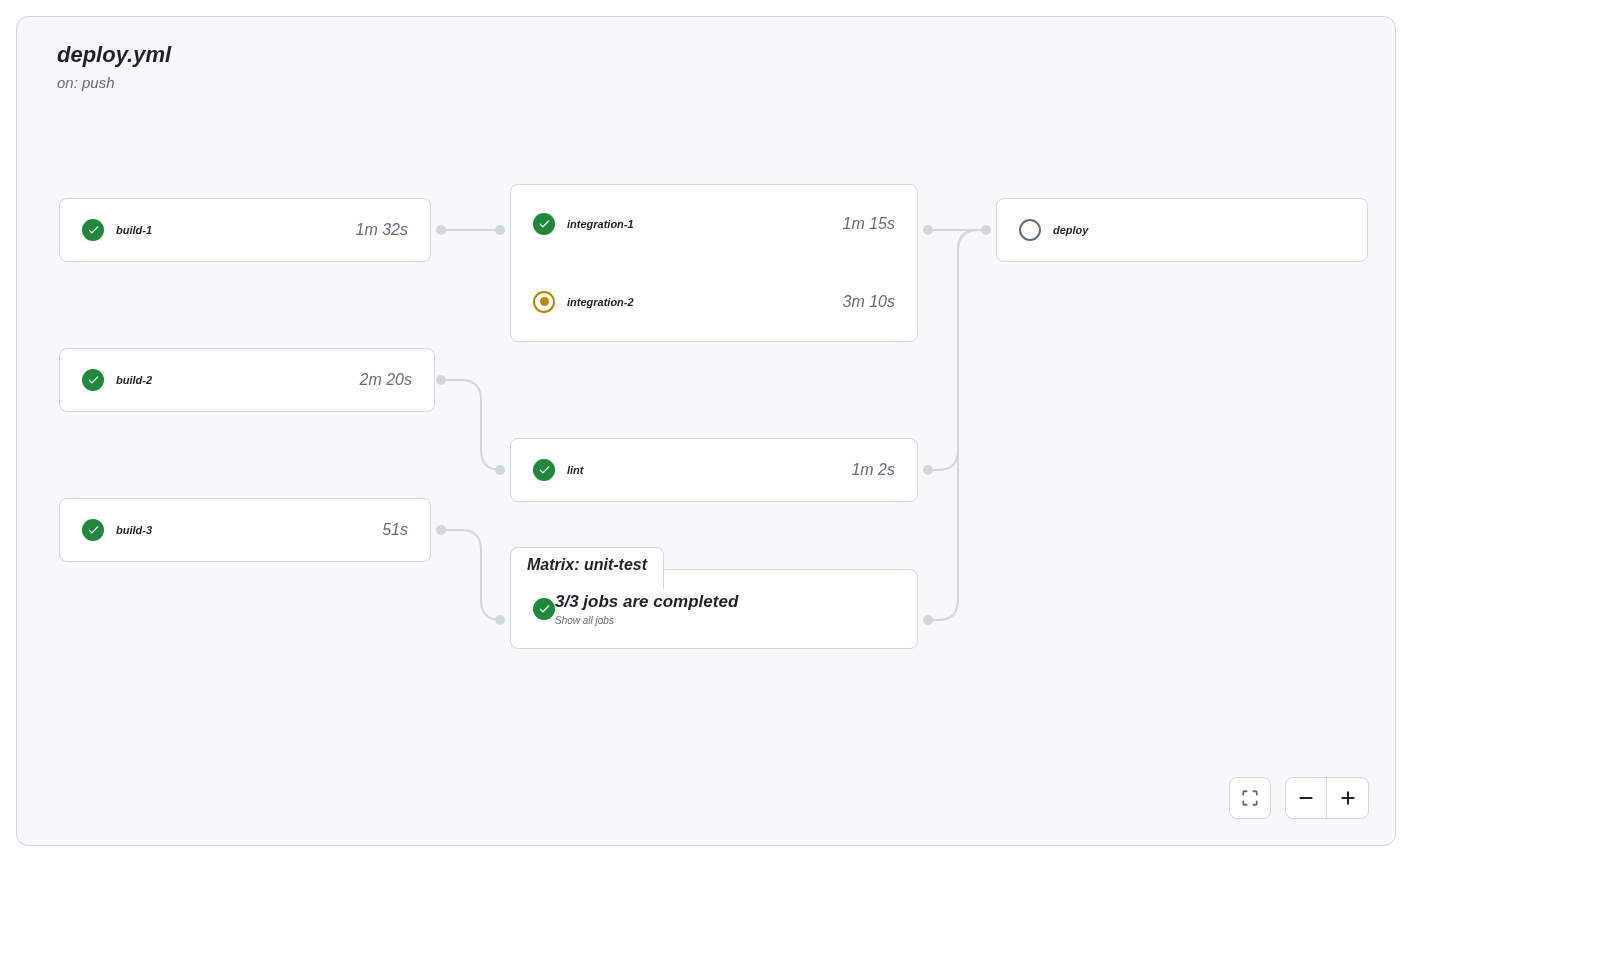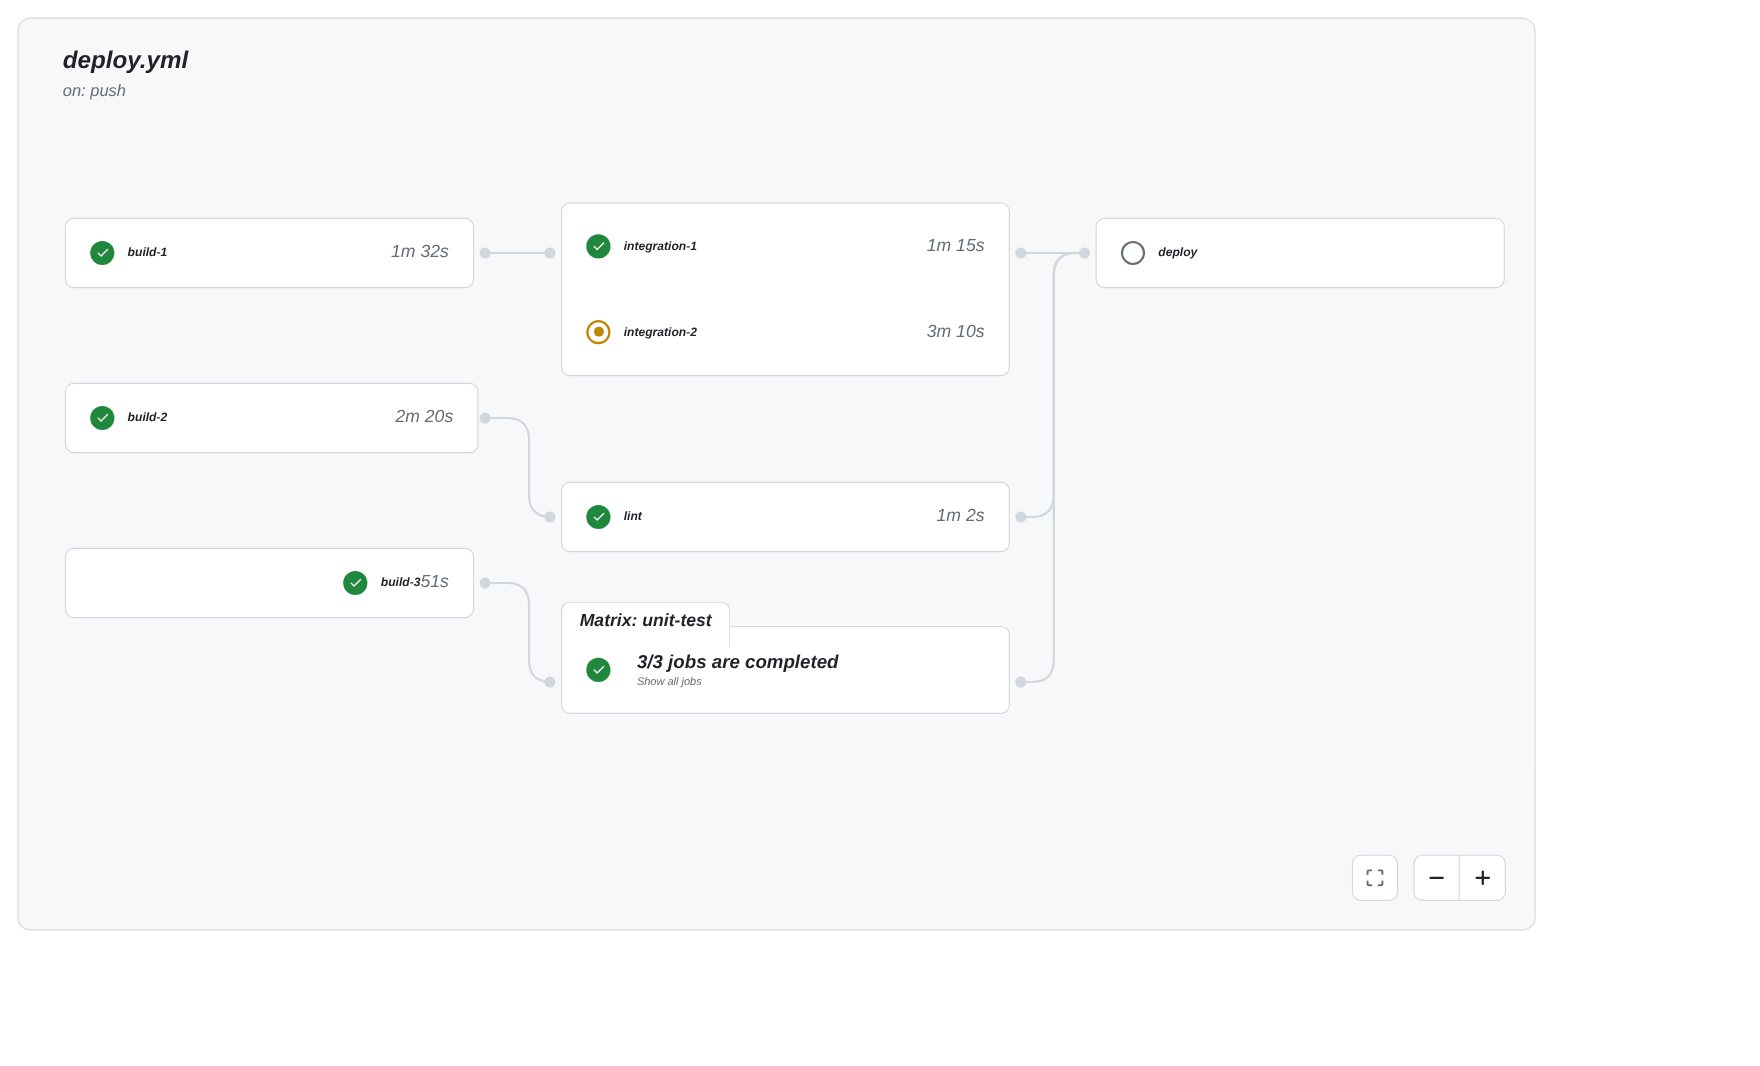--- a/index.html
+++ b/index.html
@@ -135,21 +135,21 @@
     height: 42px;
     font-size: 16px;
     font-weight: 600;
     white-space: nowrap;
     margin-top: 16px;
   }
   .matrix-body {
     padding: 22px;
     display: flex;
     align-items: center;
-    gap: 24px;
+    gap: 0;
     border-top-left-radius: 0;
   }
   .matrix-title {
     font-size: 17px;
     font-weight: 700;
   }
   .matrix-sub {
     font-size: 10px;
     color: var(--text-muted);
     margin-top: 3px;
@@ -247,21 +247,21 @@
         <span class="status-icon icon-success">
           <svg viewBox="0 0 16 16">
               <path fill="#fff" d="M13.78 4.22a.75.75 0 010 1.06l-7.25 7.25a.75.75 0 01-1.06 0L2.22 9.28a.75.75 0 111.06-1.06L6 10.94l6.72-6.72a.75.75 0 011.06 0z"></path>
             </svg>
         </span>
         <span class="name">build-2</span>
       </div>
       <span class="duration">2m 20s</span>
     </div>
 
-    <div class="node job" style="left:42px; top:399px; width:372px;justify-content:flex-end;">
+    <div class="node job" style="left:42px; top:399px; width:372px;">
       <div class="left">
         <span class="status-icon icon-success">
           <svg viewBox="0 0 16 16">
               <path fill="#fff" d="M13.78 4.22a.75.75 0 010 1.06l-7.25 7.25a.75.75 0 01-1.06 0L2.22 9.28a.75.75 0 111.06-1.06L6 10.94l6.72-6.72a.75.75 0 011.06 0z"></path>
             </svg>
         </span>
         <span class="name">build-3</span>
       </div>
       <span class="duration">51s</span>
     </div>

